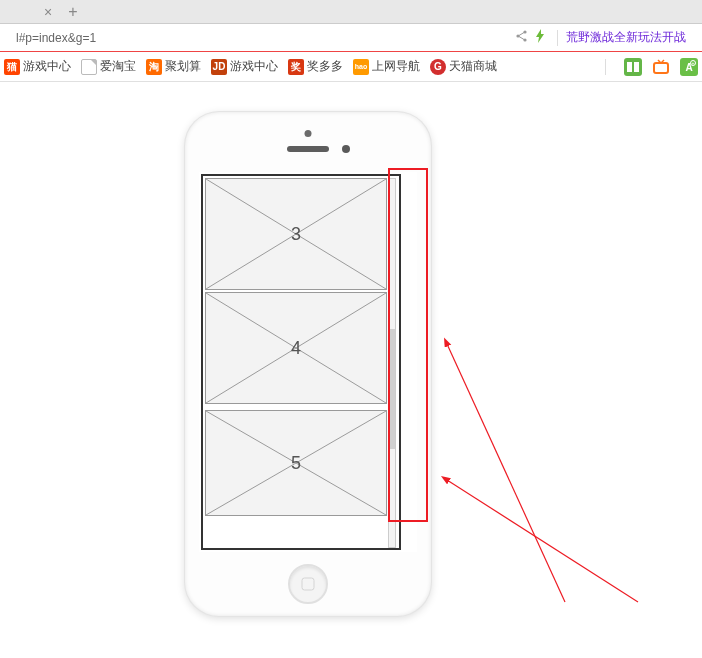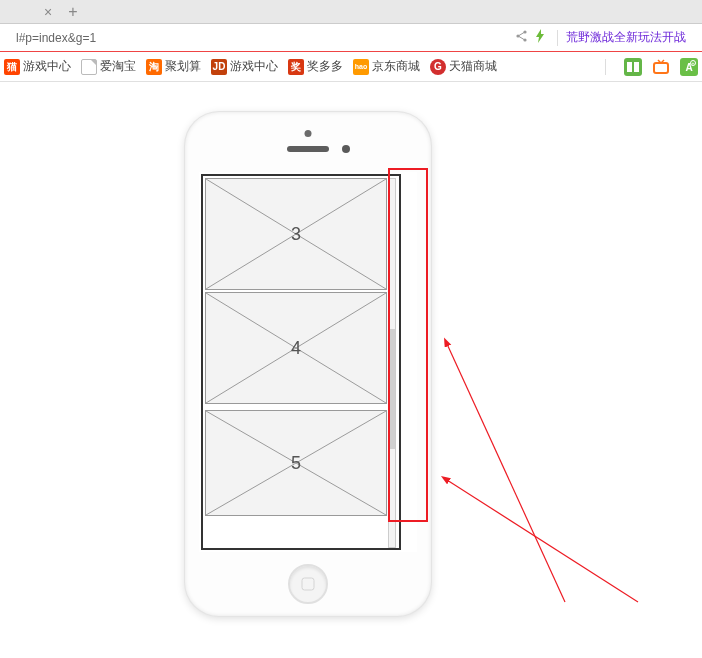--- a/index.html
+++ b/index.html
@@ -231,21 +231,21 @@
   <span class="bookitem">
     <span class="favicon" style="background:#c2410c">JD</span>
     <span>游戏中心</span>
   </span>
   <span class="bookitem">
     <span class="favicon" style="background:#d83812">奖</span>
     <span>奖多多</span>
   </span>
   <span class="bookitem">
     <span class="favicon" style="background:#ff9a00;font-size:7px">hao</span>
-    <span>京东商城</span>
+    <span>上网导航</span>
   </span>
   <span class="bookitem">
     <span class="favicon" style="background:#d22e2e;border-radius:50%">G</span>
     <span>天猫商城</span>
   </span>
   <span class="bk-spacer"></span>
   <span class="divider"></span>
   <span class="ticon" style="background:#64b648">
     <svg width="14" height="12" viewBox="0 0 14 12">
         <rect x="1" y="1" width="5" height="10" fill="#fff"></rect>

